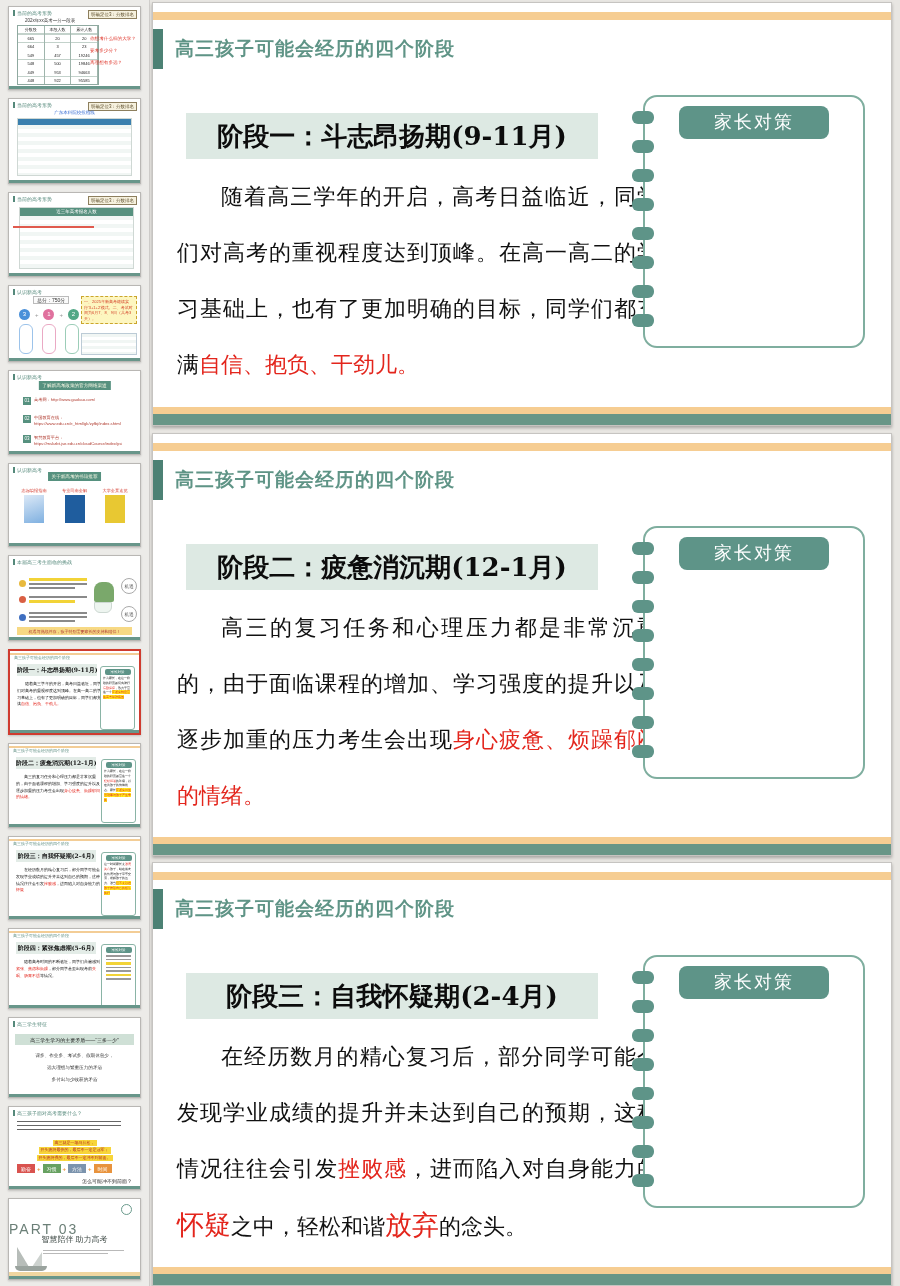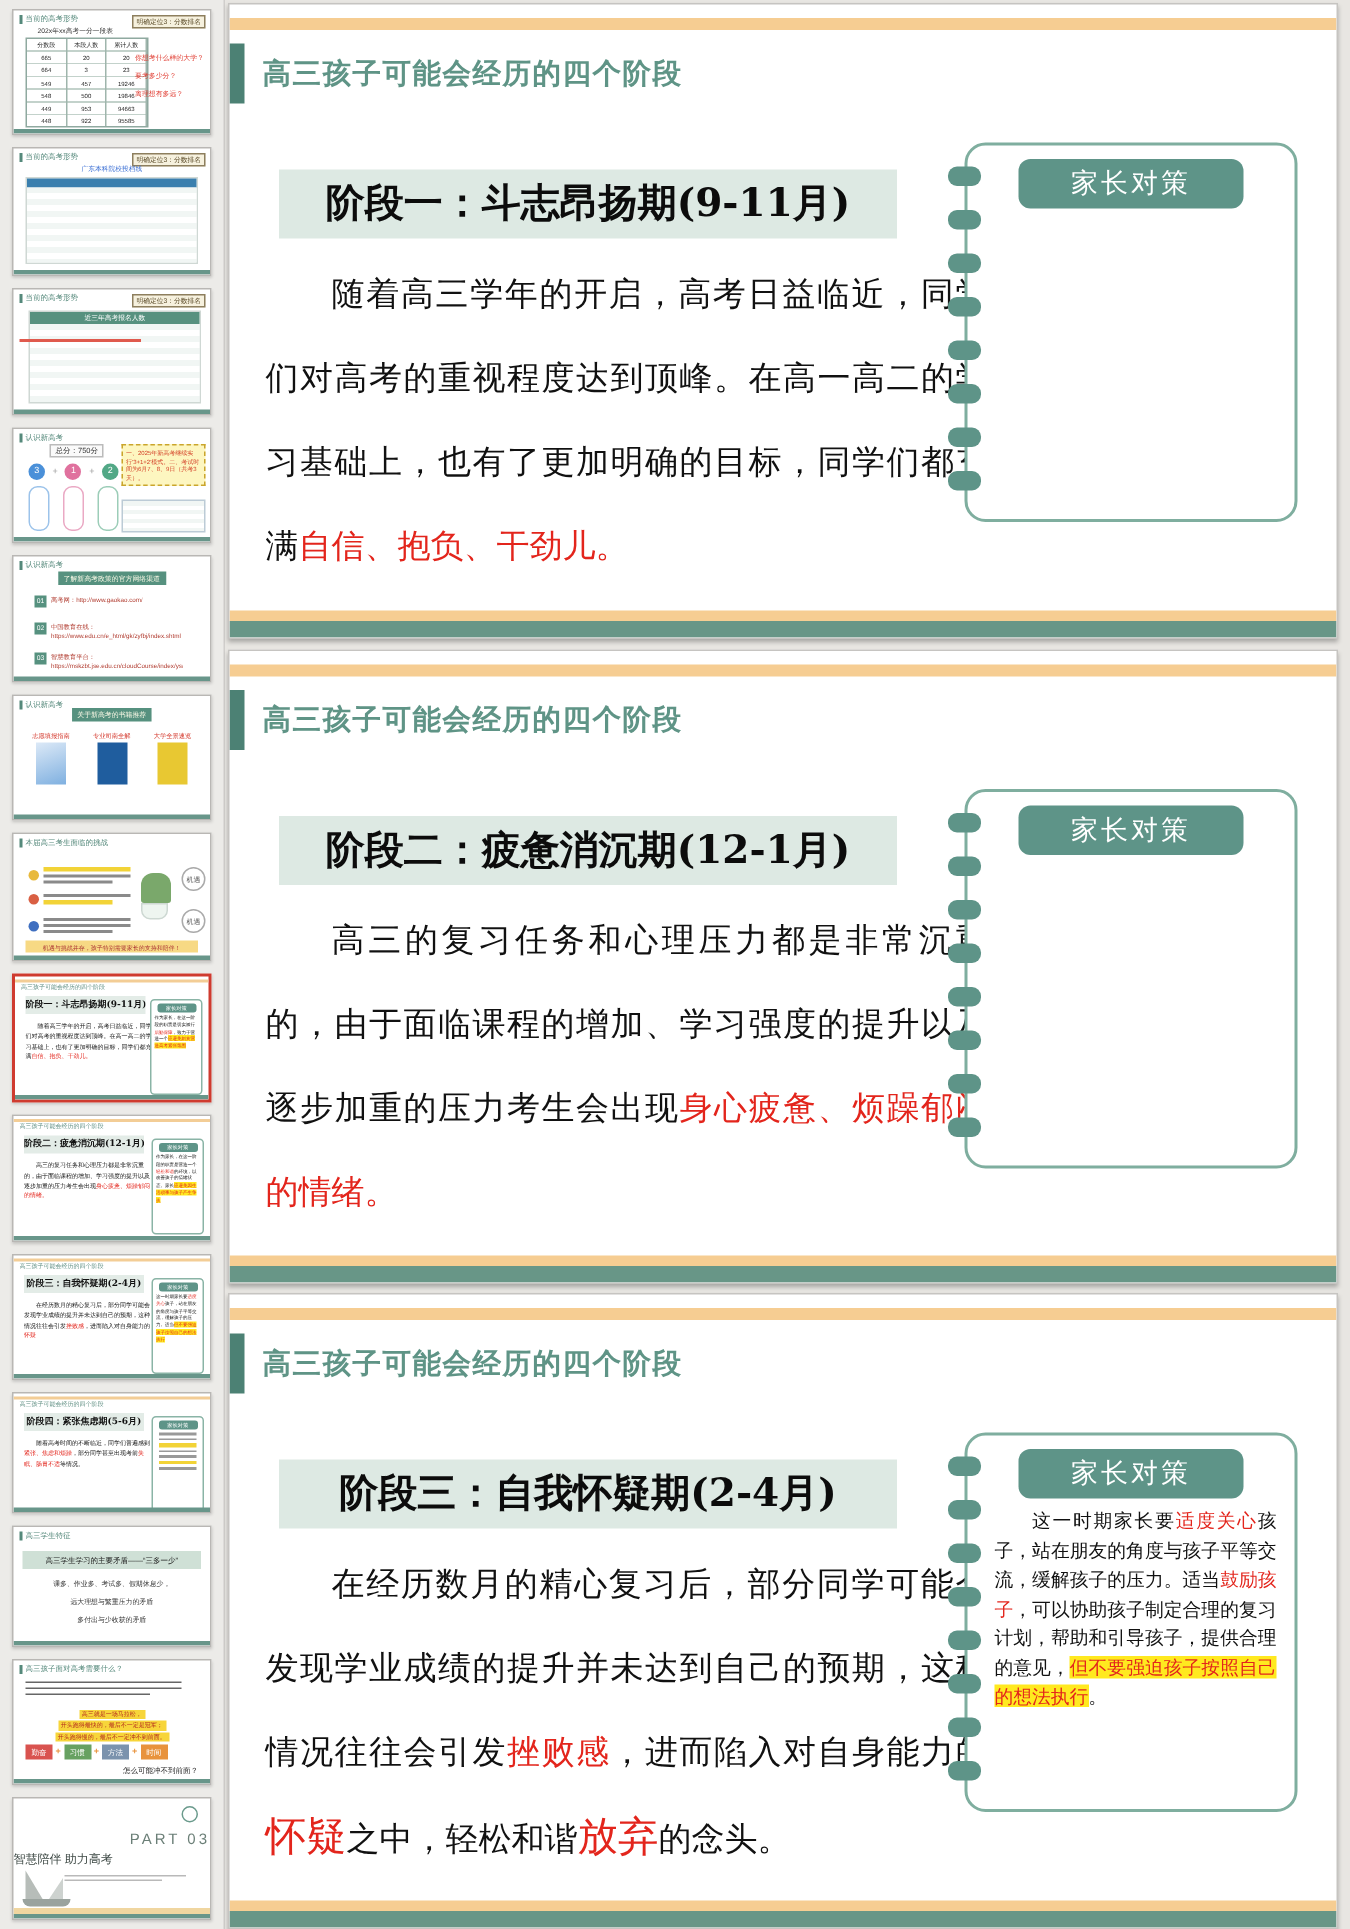--- a/index.html
+++ b/index.html
@@ -82,22 +82,22 @@
 .t13-para .sk{background:#666;height:1.5px;margin:2.5px 0}
 .t13-hl{position:absolute;top:32px;left:4px;right:4px;text-align:center}
 .t13-hl span{background:#f7d53a;display:block;margin:1px auto;width:max-content;max-width:100%;padding:0 2px;font-size:4px;color:#b3261e;line-height:1.6}
 .t13-boxes{position:absolute;bottom:16px;left:8px;display:flex;align-items:center;gap:2px}
 .t13-boxes b{color:#fff;font-size:5px;padding:1.5px 4px;font-weight:normal}
 .b1{background:#d9534f}.b2{background:#67a161}.b3{background:#7b93ad}.b4{background:#e8933d}
 .t13-boxes i{color:#e8933d;font-size:6px;font-style:normal;font-weight:bold}
 .t13-foot{position:absolute;bottom:5px;right:8px;font-size:5px;color:#222}
 
 .t14-logo{position:absolute;top:5px;right:8px;width:9px;height:9px;border:1px solid #6a9a8c;border-radius:50%}
-.t14-part{position:absolute;top:22px;left:0;right:0;text-align:right;font-size:10px;color:#6b7f77;letter-spacing:2px}
-.t14-title{position:absolute;top:35px;left:0;right:0;text-align:left;font-size:8px;color:#3f4a46}
+.t14-part{position:absolute;top:22px;left:0;right:0;text-align:left;font-size:14px;color:#6b7f77;letter-spacing:2px}
+.t14-title{position:absolute;top:35px;left:0;right:0;text-align:center;font-size:8px;color:#3f4a46}
 .t14-sub{position:absolute;top:49px;left:34px;right:16px}
 .t14-sub .sk{height:1px;background:#b9b9b9;margin:2px 0}
 .ship{position:absolute;left:6px;bottom:6px;width:34px;height:30px}
 .sail1{position:absolute;bottom:6px;left:2px;width:0;height:0;border-bottom:20px solid #b7bdb9;border-right:12px solid transparent}
 .sail2{position:absolute;bottom:6px;left:17px;width:0;height:0;border-bottom:15px solid #cdd2cf;border-left:10px solid transparent}
 .hull{position:absolute;bottom:2px;left:0;width:32px;height:5px;background:#9aa39e;border-radius:0 0 5px 5px}
 .t14-base{position:absolute;bottom:3px;left:0;right:0;height:4px;background:#f0d6a0}
 
 .main{position:absolute;left:152px;top:0;width:740px}
 .slide{position:absolute;left:0;width:740px;height:424px;background:#fff;border:1px solid #c6c4c1;box-sizing:border-box;box-shadow:0 2px 3px rgba(0,0,0,.28);overflow:hidden}
@@ -432,20 +432,19 @@
           <i></i>
             <i></i>
             <i></i>
             <i></i>
             <i></i>
             <i></i>
             <i></i>
             <i></i>
         </div>
         <div class="panel-head">家长对策</div>
-        <p class="panel-body cnk"><span>这一时期家长要</span><span class="red">适度关心</span><span>孩子，站在朋友的角度与孩子平等交流，缓解孩子的压力。适当</span><span class="red">鼓励孩子</span><span>，可以协助孩子制定合理的复习计划，帮助和引导孩子，提供合理的意见，</span><span class="red hl">但不要强迫孩子按照自己的想法执行</span><span>。</span></p>
       </div>
       <div class="tan-bot"></div>
       <div class="teal-bot"></div>
     </section>
 
   </main>
 </div>
 
 </body></html>

